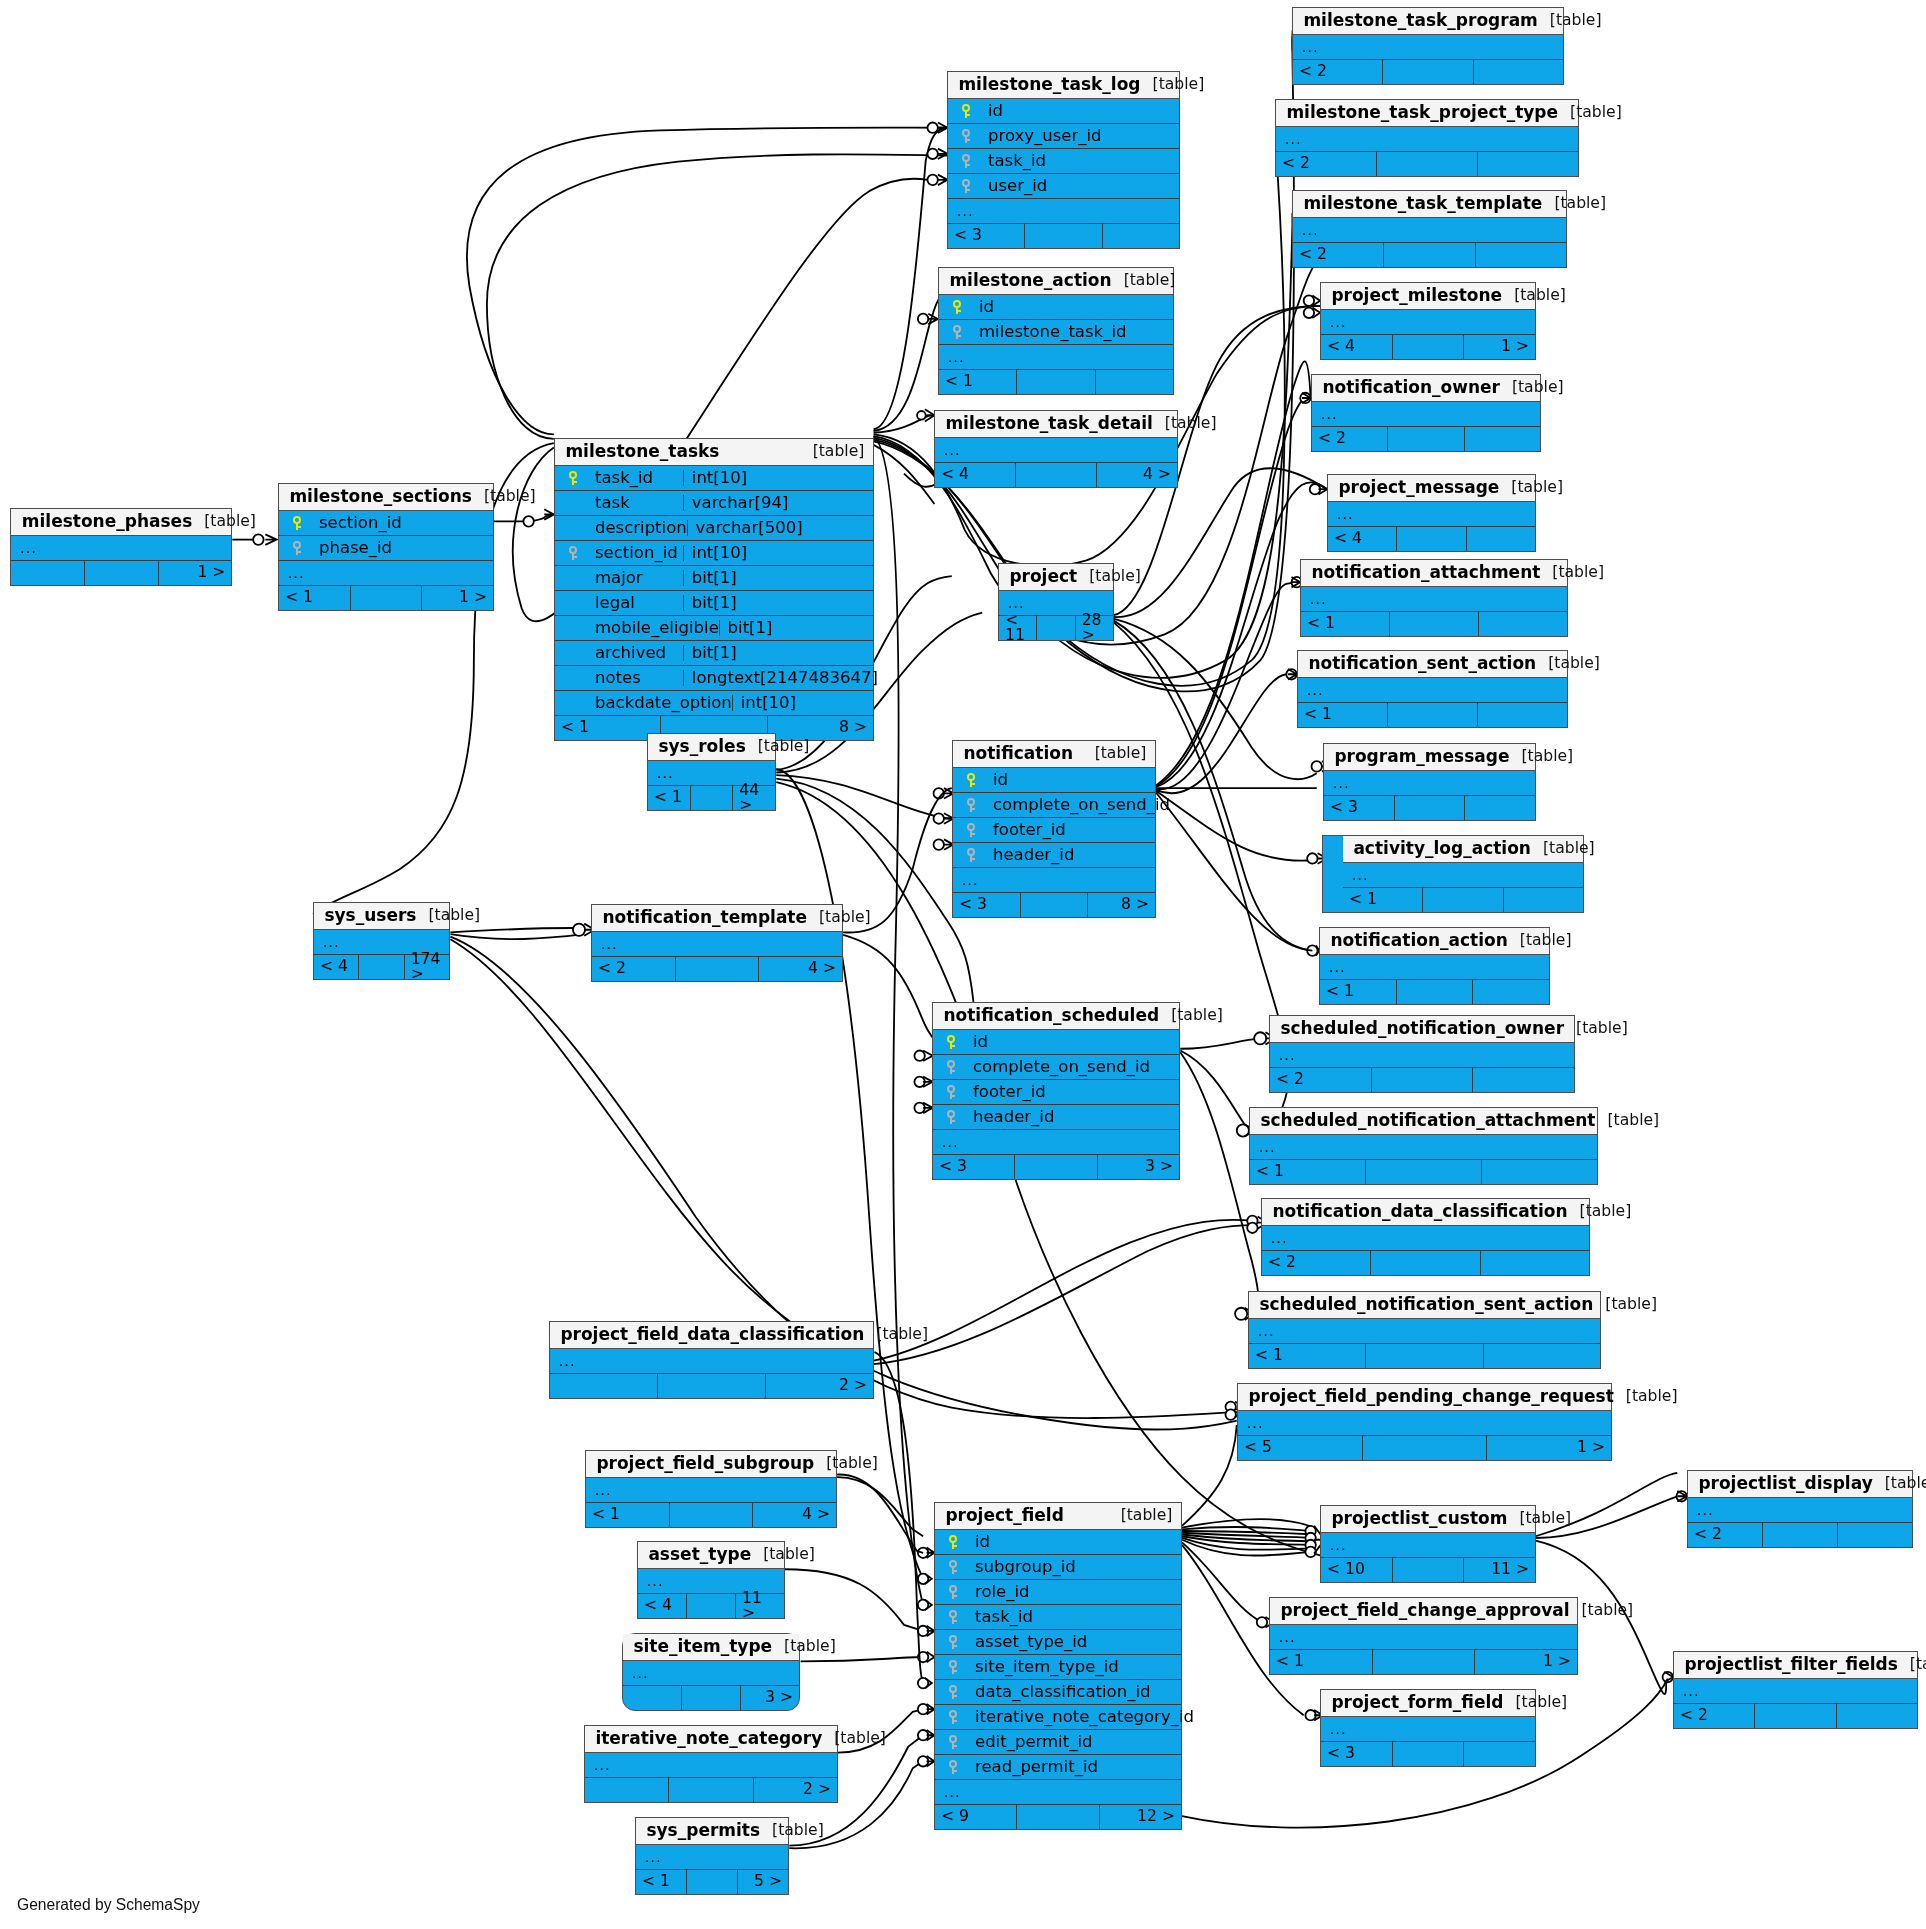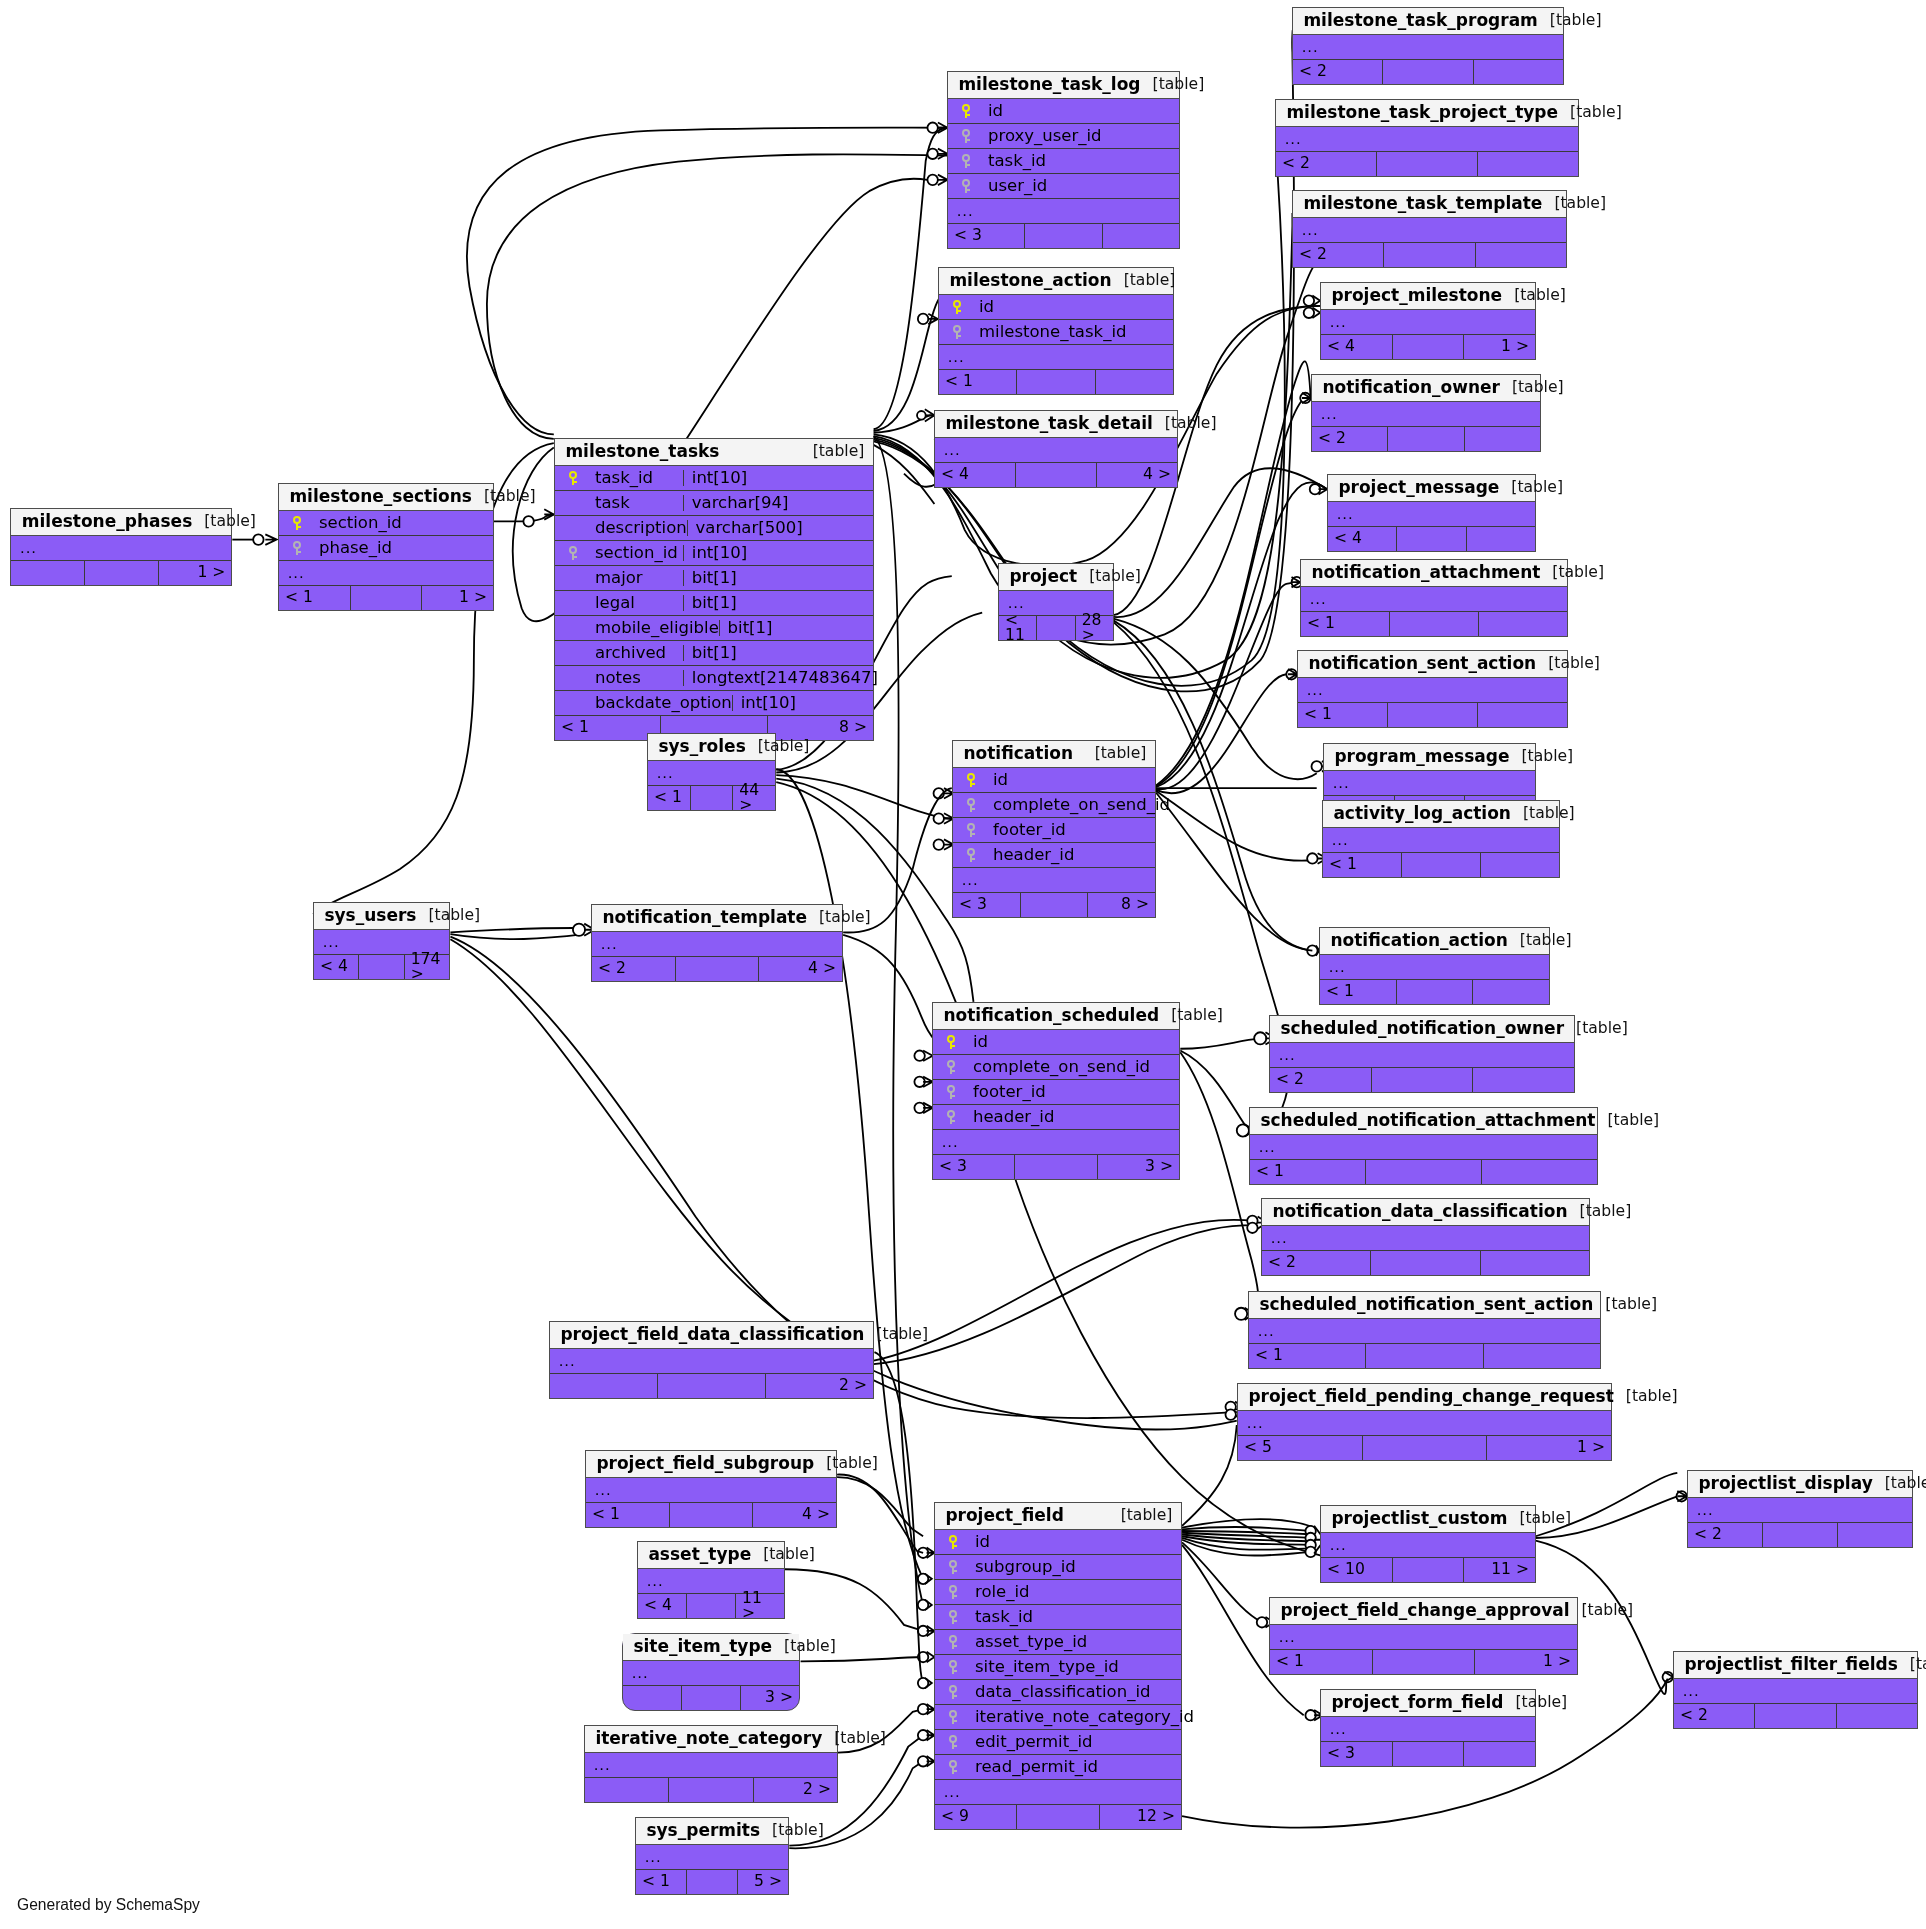--- a/index.html
+++ b/index.html
@@ -6,21 +6,21 @@
   body{
     width:1927px;height:1929px;position:relative;overflow:hidden;
     font-family:"DejaVu Sans","Liberation Sans",sans-serif;
     color:#000;
   }
   #canvas{position:absolute;left:0;top:0;width:1927px;height:1929px;}
   #edges{position:absolute;left:0;top:0;width:1927px;height:1929px;pointer-events:none;}
   .tbl{
     position:absolute;
     border:1.7px solid #4d4d4d;
-    background:#8b5cf6;
+    background:#0ea5e9;
     box-sizing:border-box;
     font-size:16.5px;
     line-height:1;
   }
   .tbl .hdr{
     background:#f4f4f4;
     border-bottom:1.7px solid #4d4d4d;
     display:flex;align-items:center;justify-content:space-between;
     padding:4.3px 8.7px 5.2px 10.4px;
     font-weight:bold;
@@ -567,21 +567,21 @@
       </div>
       <div class="row ellipsis">
         <span>...</span>
       </div>
       <div class="foot">
         <span class="fc">&lt; 3</span>
         <span class="fc"></span>
         <span class="fc"></span>
       </div>
     </div>
-    <div class="tbl" style="left: 1322px; top: 800px; width: 238px;">
+    <div class="tbl" style="left: 1322px; top: 835px; width: 262px; padding-left: 20px;">
       <div class="hdr">
         <span class="tname">activity_log_action</span>
         <span class="ttag">[table]</span>
       </div>
       <div class="row ellipsis">
         <span>...</span>
       </div>
       <div class="foot">
         <span class="fc">&lt; 1</span>
         <span class="fc"></span>

